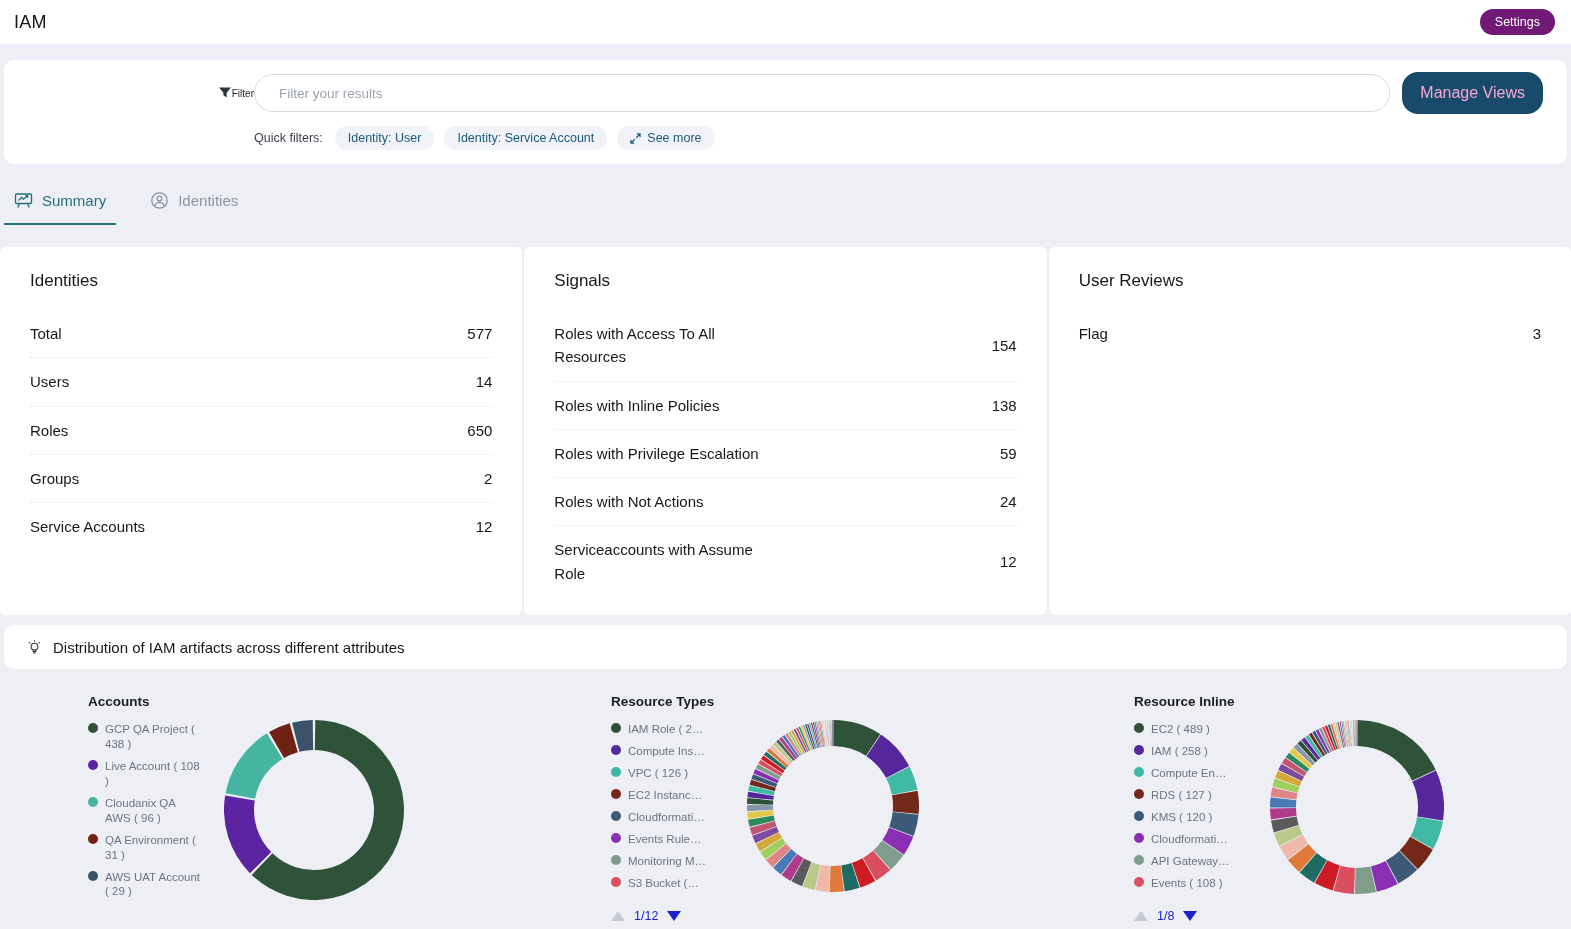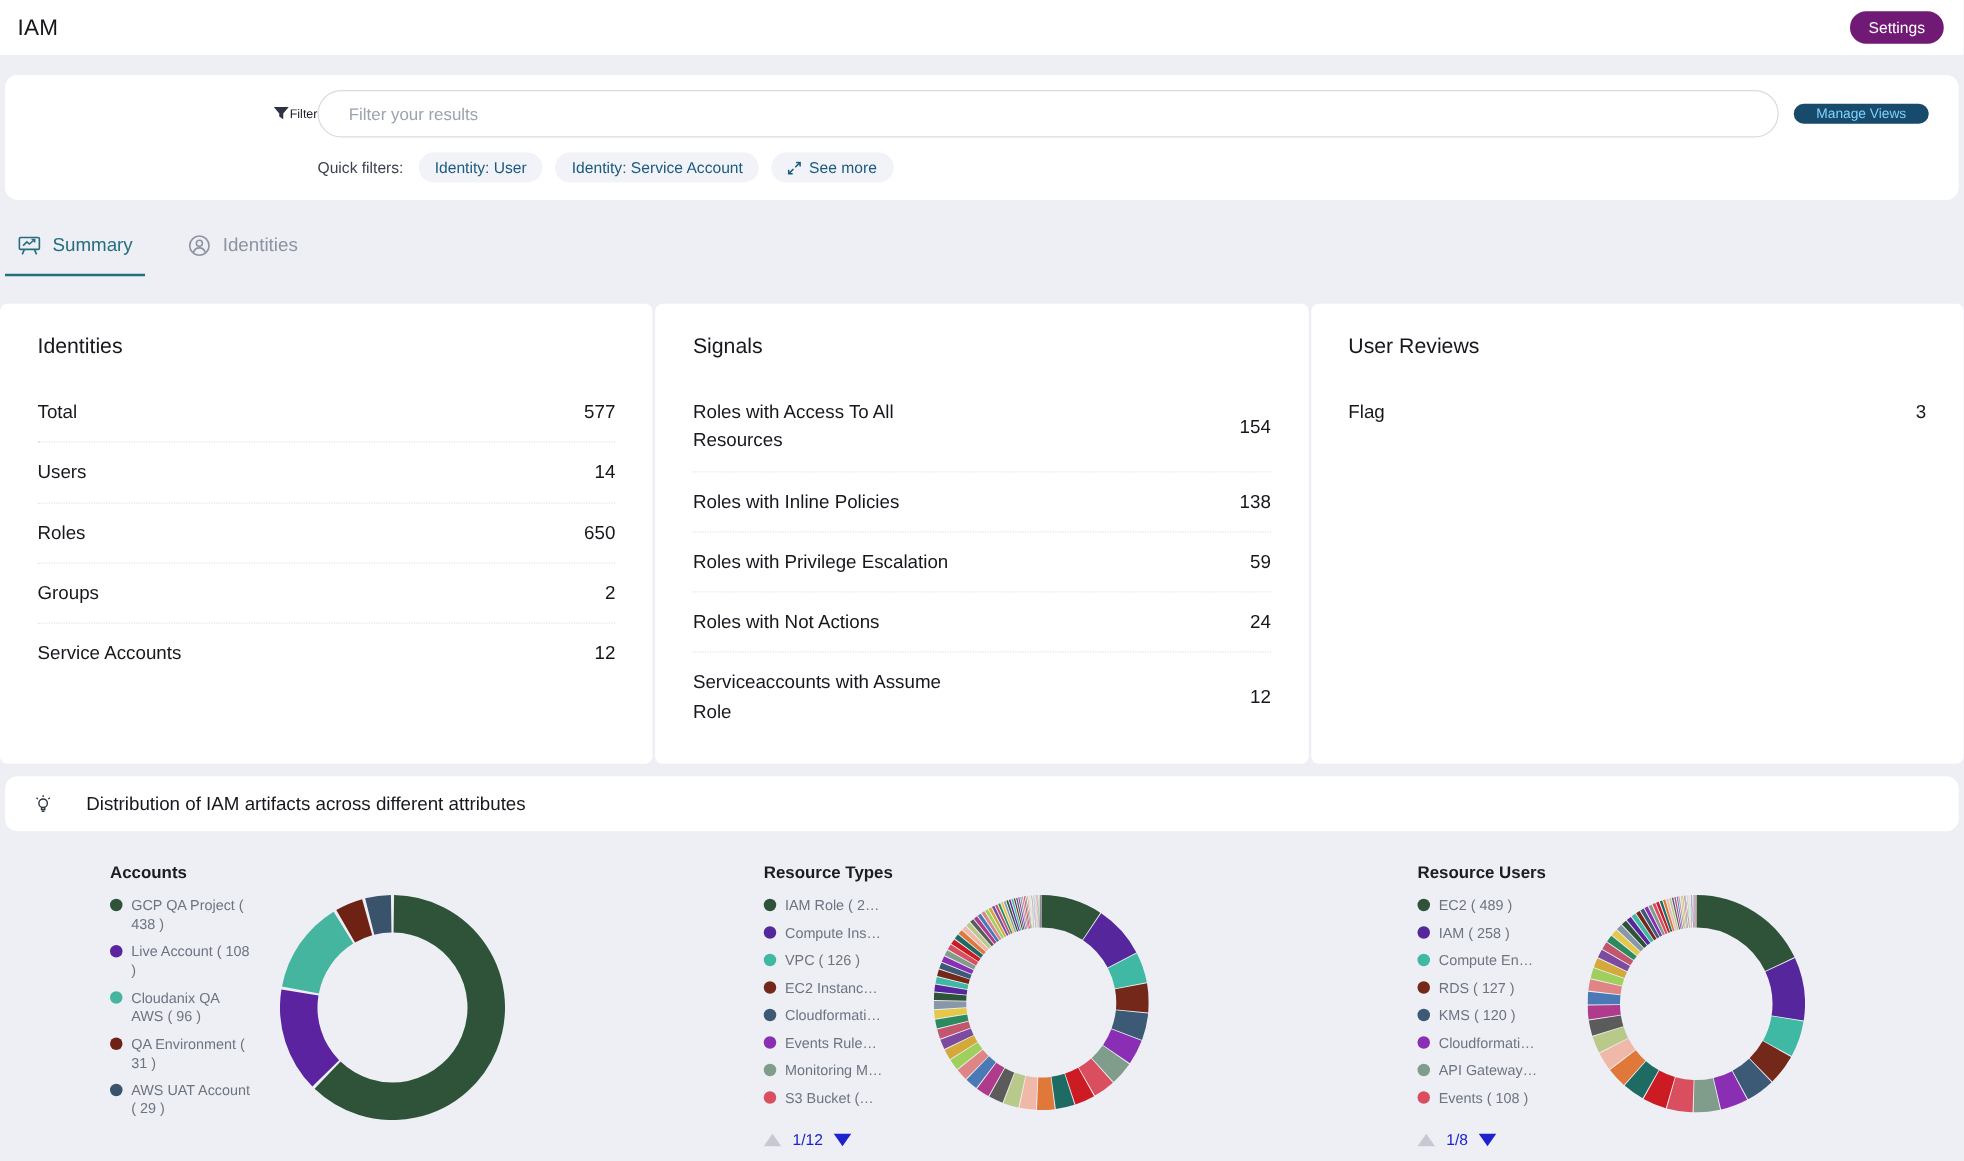--- a/index.html
+++ b/index.html
@@ -31,22 +31,22 @@
   }
   .filter-row { display:flex; align-items:center; }
   .filter-label { display:flex; align-items:center; gap:0; width:226px; font-size:10px; color:#1b1f27;justify-content:flex-end; }
   .filter-input {
     flex:1; height:38px; border:1px solid #d8dbe2; border-radius:19px;
     padding:0 24px; font-size:13.5px; color:#701a75; outline:none;
     font-family:"Liberation Sans", sans-serif; background:#fff;
   }
   .filter-input::placeholder { color:#9ca3af; }
   .manage-views {
-    margin-left:12px; height:16px; border-radius:16px; border:none; cursor:pointer;
-    background:#174a6b; color:#7dd3fc; font-size:11px; padding:0 18px;
+    margin-left:12px; height:42px; border-radius:16px; border:none; cursor:pointer;
+    background:#174a6b; color:#f9a8d4; font-size:16px; padding:0 18px;
     font-family:"Liberation Sans", sans-serif; white-space:nowrap;
   }
   .quick-row { display:flex; align-items:center; gap:10px; margin:12px 0 0 226px; }
   .quick-label { font-size:12.5px; color:#3c4250; margin-right:2px; }
   .pill {
     background:#f1f3f8; border-radius:13px; padding:5px 13px;
     color:#1c5a7e; font-size:12.5px; display:flex; align-items:center; gap:6px;
     cursor:pointer; border:none; font-family:"Liberation Sans", sans-serif;
   }
   
@@ -67,21 +67,21 @@
     padding:12px 0; min-height:46px; border-bottom:1px dotted #e3e5ea;
     font-size:15px;
   }
   .stat-row:last-child { border-bottom:none; }
   .stat-label { line-height:1.55; }
   .card-signals .stat-label { max-width:232px; }
   .stat-value { font-size:15px; color:#16181d; }
   
   .dist-bar {
     margin:10px 4px 0 4px; height:44px; background:#fff; border-radius:10px;
-    display:flex; align-items:center; gap:26px; padding:0 22px; font-size:15px;
+    display:flex; align-items:center; gap:10px; padding:0 22px; font-size:15px;
   }
   
   .charts-row { display:flex; padding-top:25px; height:267px; }
   .chart-group { width:523px; flex:none; padding-left:88px; }
   .chart-title { font-size:13.5px; font-weight:700; color:#1a1d23; margin:0 0 13px 0; }
   .chart-body { display:flex; height:205px; }
   .legend-col { width:120px; flex:none; display:flex; flex-direction:column; }
   .legend-items { display:flex; flex-direction:column; gap:7px; }
   .legend-item { display:flex; gap:7px; align-items:flex-start; font-size:11.5px; color:#6d7480; line-height:1.3; }
   .legend-dot { width:10px; height:10px; border-radius:50%; flex:none; margin-top:1px; }
@@ -392,21 +392,21 @@
             <path d="M 85.49 13.00 A 73 73 0 0 1 85.65 13.00" fill="none" stroke="#74281a" stroke-width="26"></path>
             <path d="M 85.67 13.00 A 73 73 0 0 1 85.82 13.00" fill="none" stroke="#3c5a75" stroke-width="26"></path>
             <path d="M 85.84 13.00 A 73 73 0 0 1 85.99 13.00" fill="none" stroke="#8a2fb3" stroke-width="26"></path>
             <path d="M 86.01 13.00 A 73 73 0 0 1 86.16 13.00" fill="none" stroke="#7f9d8a" stroke-width="26"></path>
             <path d="M 86.18 13.00 A 73 73 0 0 1 86.33 13.00" fill="none" stroke="#d94f60" stroke-width="26"></path>
           </svg></div>
     </div>
   </div>
 
   <div class="chart-group">
-    <h4 class="chart-title">Resource Users</h4>
+    <h4 class="chart-title">Resource Inline</h4>
     <div class="chart-body">
       <div class="legend-col">
         <div class="legend-items" id="legend-2">
             <div class="legend-item">
               <span class="legend-dot" style="background: rgb(46, 83, 57);"></span>
               <span class="legend-label trunc">EC2 ( 489 )</span>
             </div>
             <div class="legend-item">
               <span class="legend-dot" style="background: rgb(85, 38, 156);"></span>
               <span class="legend-label trunc">IAM ( 258 )</span>

